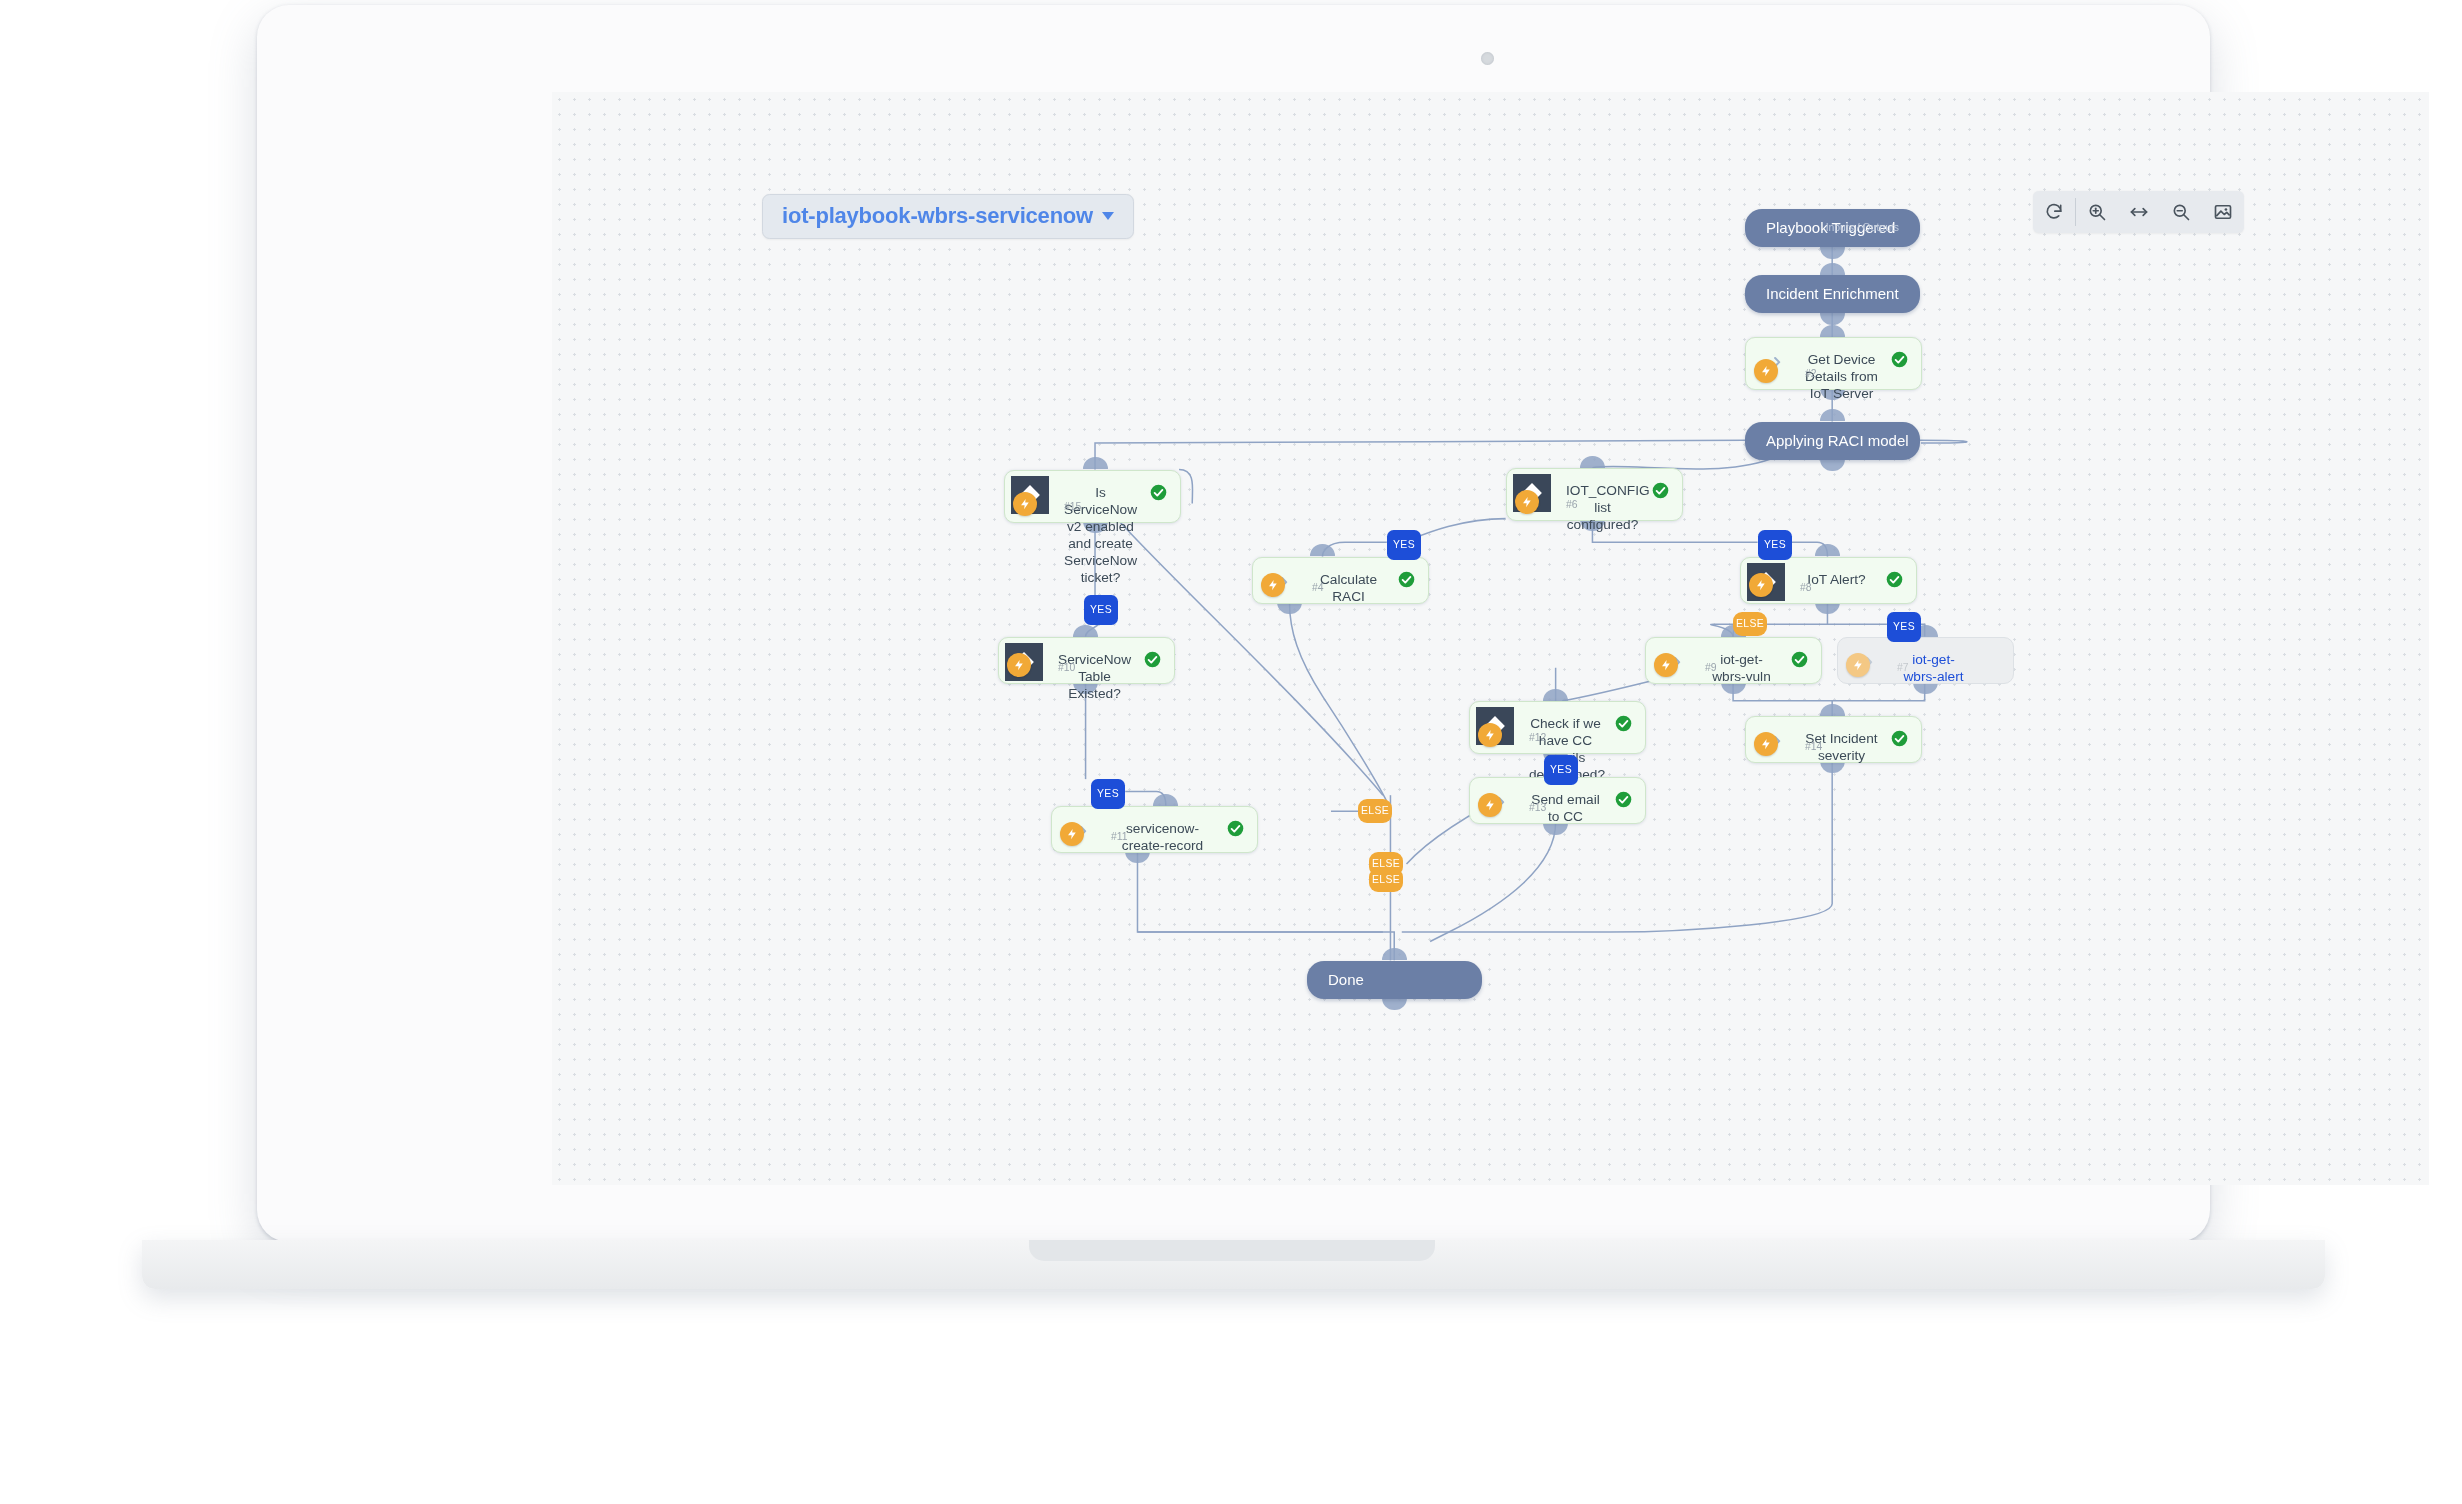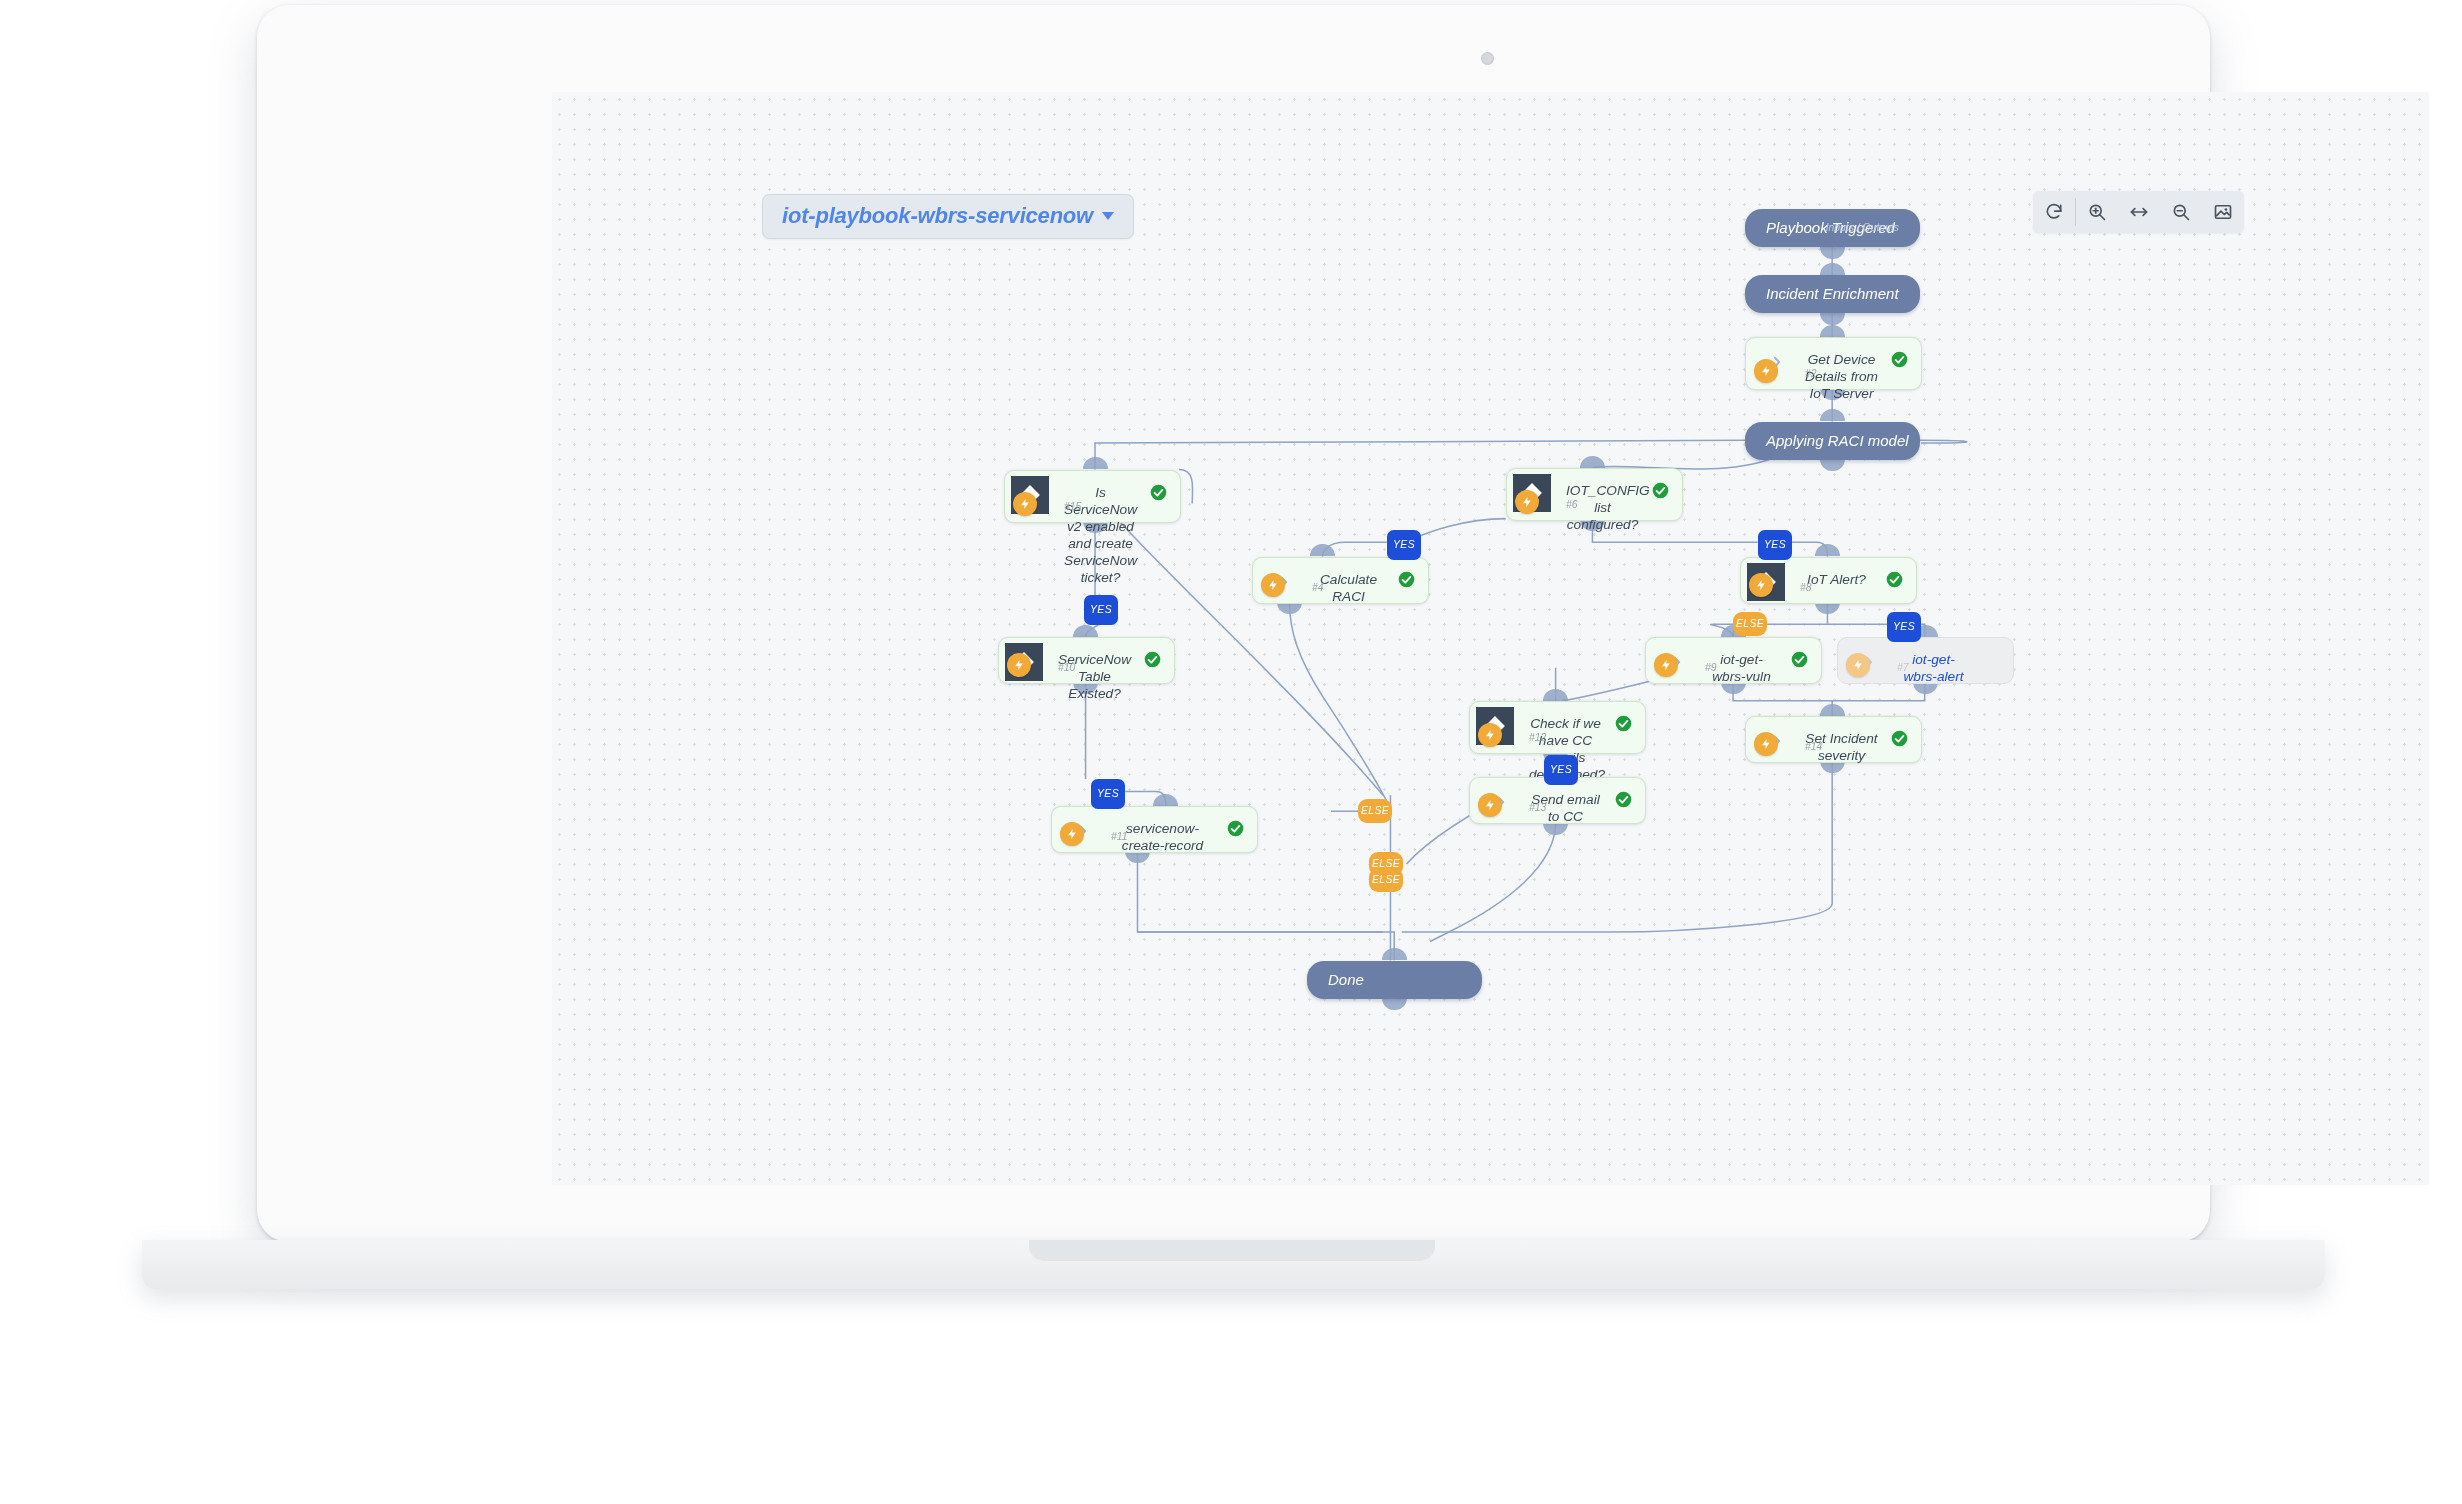--- a/index.html
+++ b/index.html
@@ -7,21 +7,21 @@
 
   
   #laptop{position:absolute;left:0;top:0;width:2462px;height:1505px;}
   .lid{position:absolute;left:257px;top:4.7px;width:1953px;height:1237px;
        background:#fbfbfc;border-radius:32px;
        box-shadow:0 1.9px 3.8px rgba(120,130,150,.30),0 17px 47px rgba(120,130,150,.25);}
   .lid-inner{position:absolute;left:295px;top:87px;width:1877px;height:1093px;}
   .camera{position:absolute;left:1224px;top:47px;width:13.2px;height:13.2px;border-radius:50%;
           background:#d6dade;box-shadow:inset 0 0 2.8px #b9bfc6;}
   .screen{position:absolute;left:0;top:0;width:1877px;height:1093px;
-          background:#f7f8f9;overflow:hidden;font-style:italic;}
+          background:#f7f8f9;overflow:hidden;}
   .base{position:absolute;left:142px;top:1240px;width:2183px;height:49px;
         background:linear-gradient(#f4f5f6,#e8eaec);border-radius:0 0 13.2px 13.2px;
         box-shadow:0 9.4px 24.5px rgba(120,130,150,.22);}
   .notch{position:absolute;left:1029px;top:1240px;width:406px;height:21px;
          background:#e3e6e9;border-radius:0 0 15px 15px;}
 
   
   .canvas{position:absolute;left:0;top:0;width:1877px;height:1093px;
      background-color:#f6f7f8;
      background-image:radial-gradient(#d9dde2 1px, transparent 1.1px);

